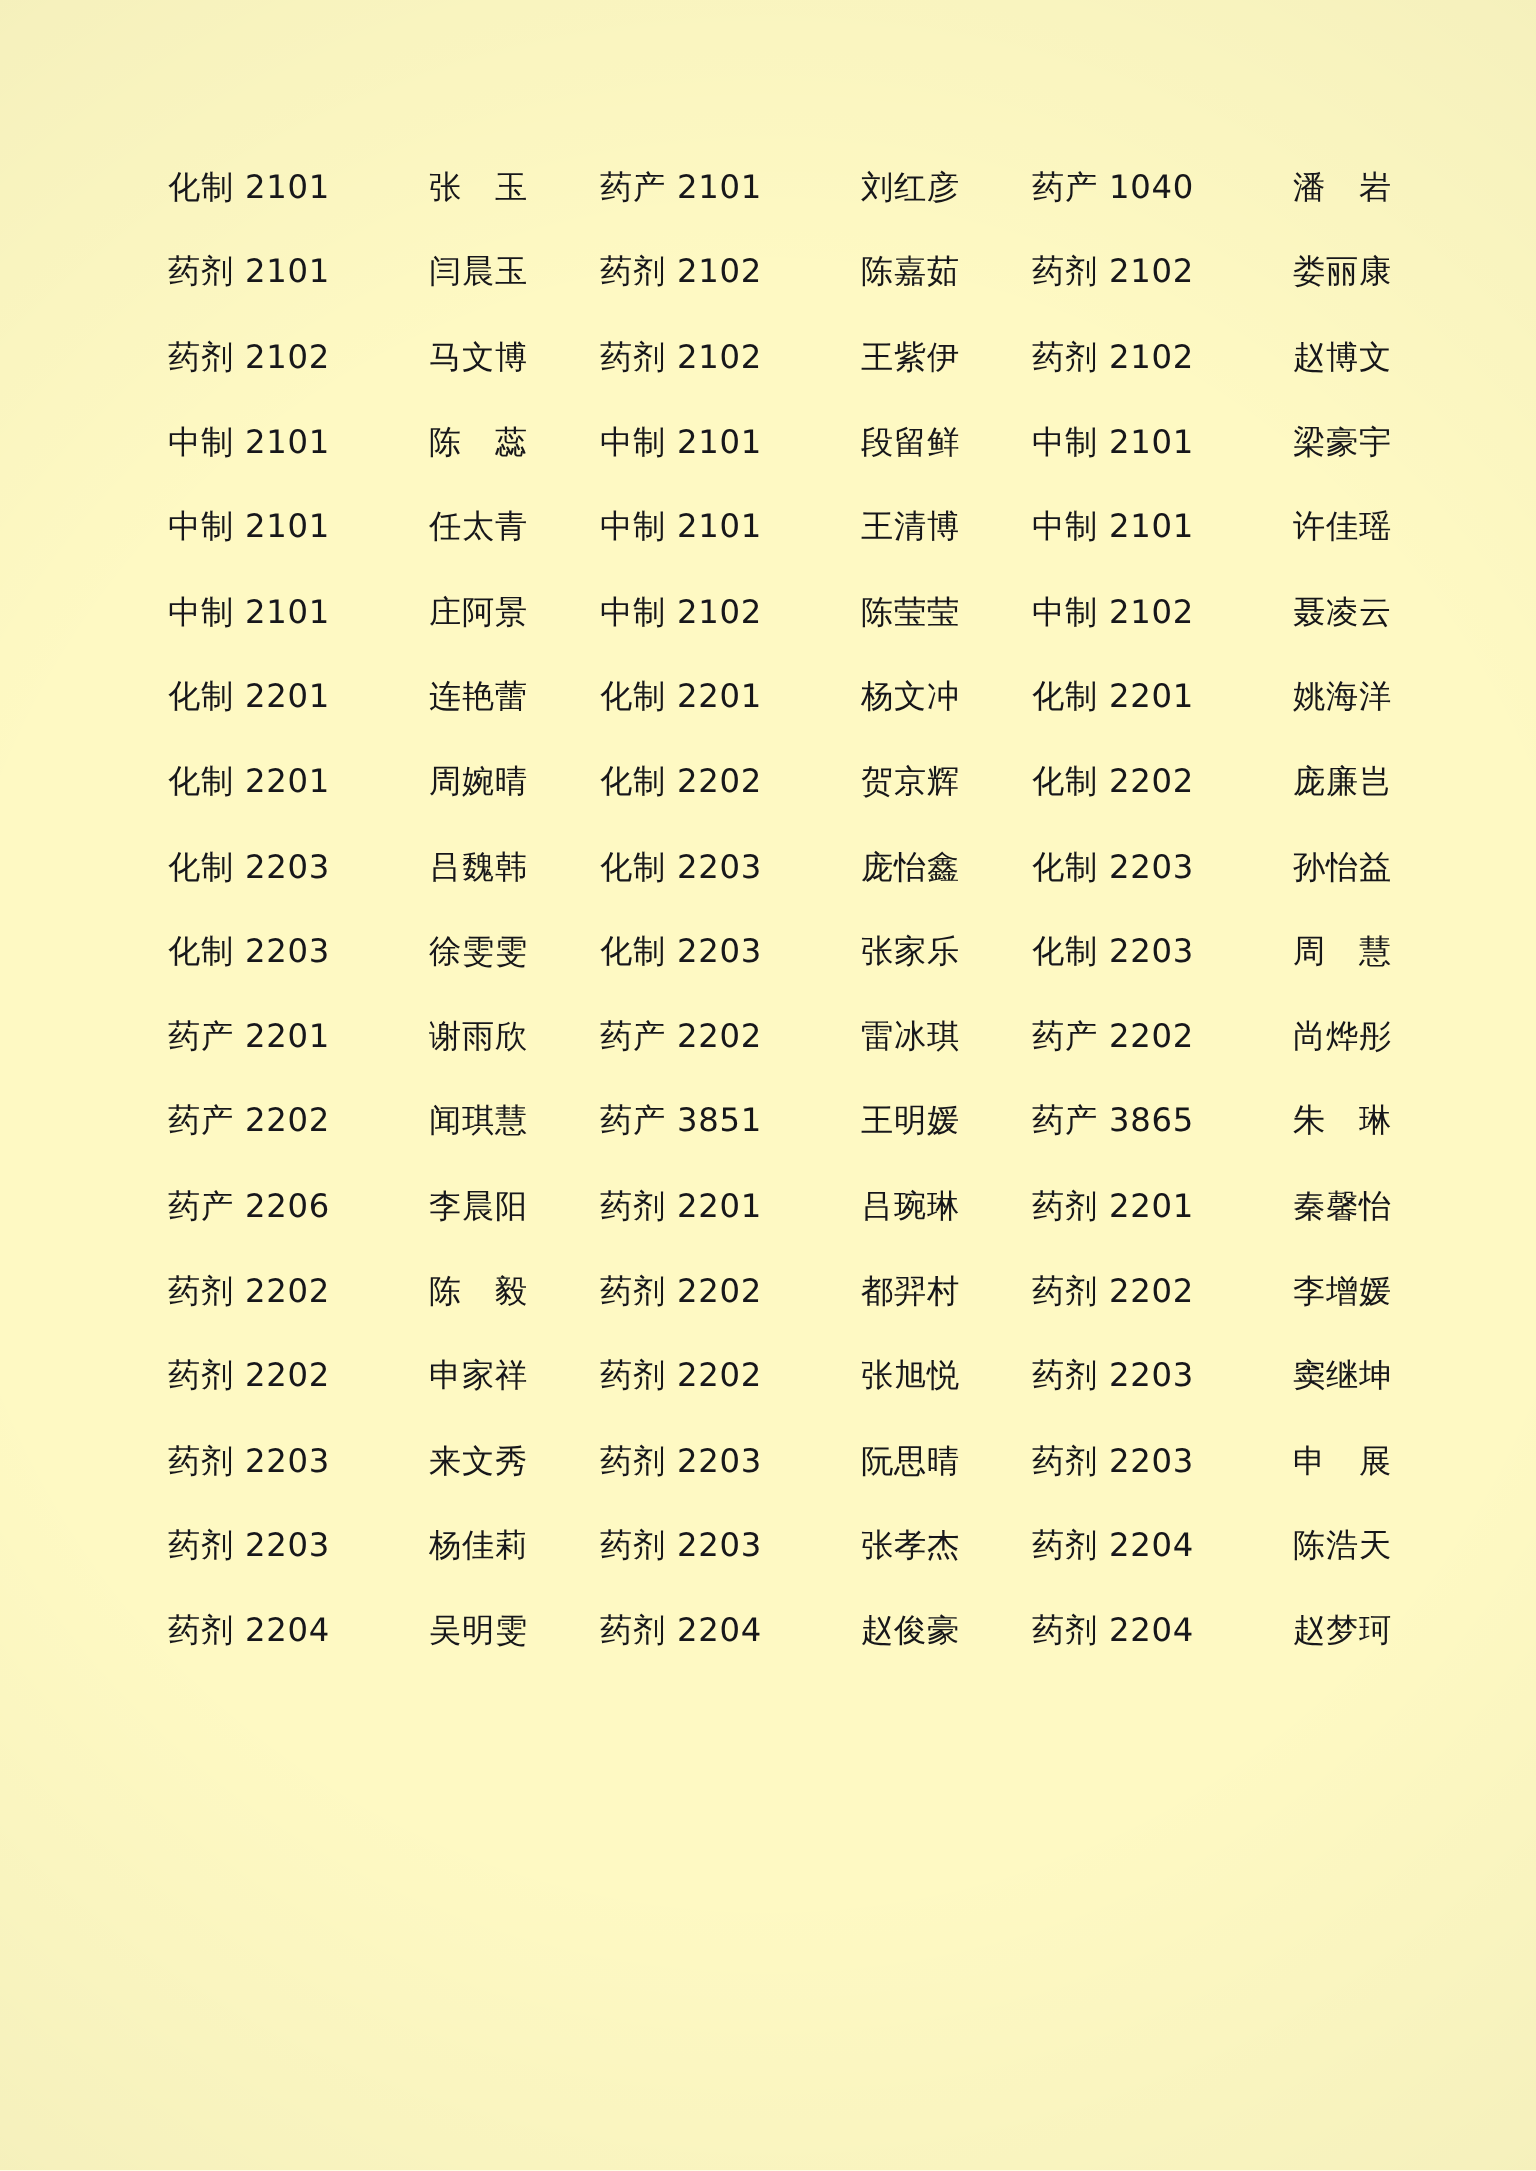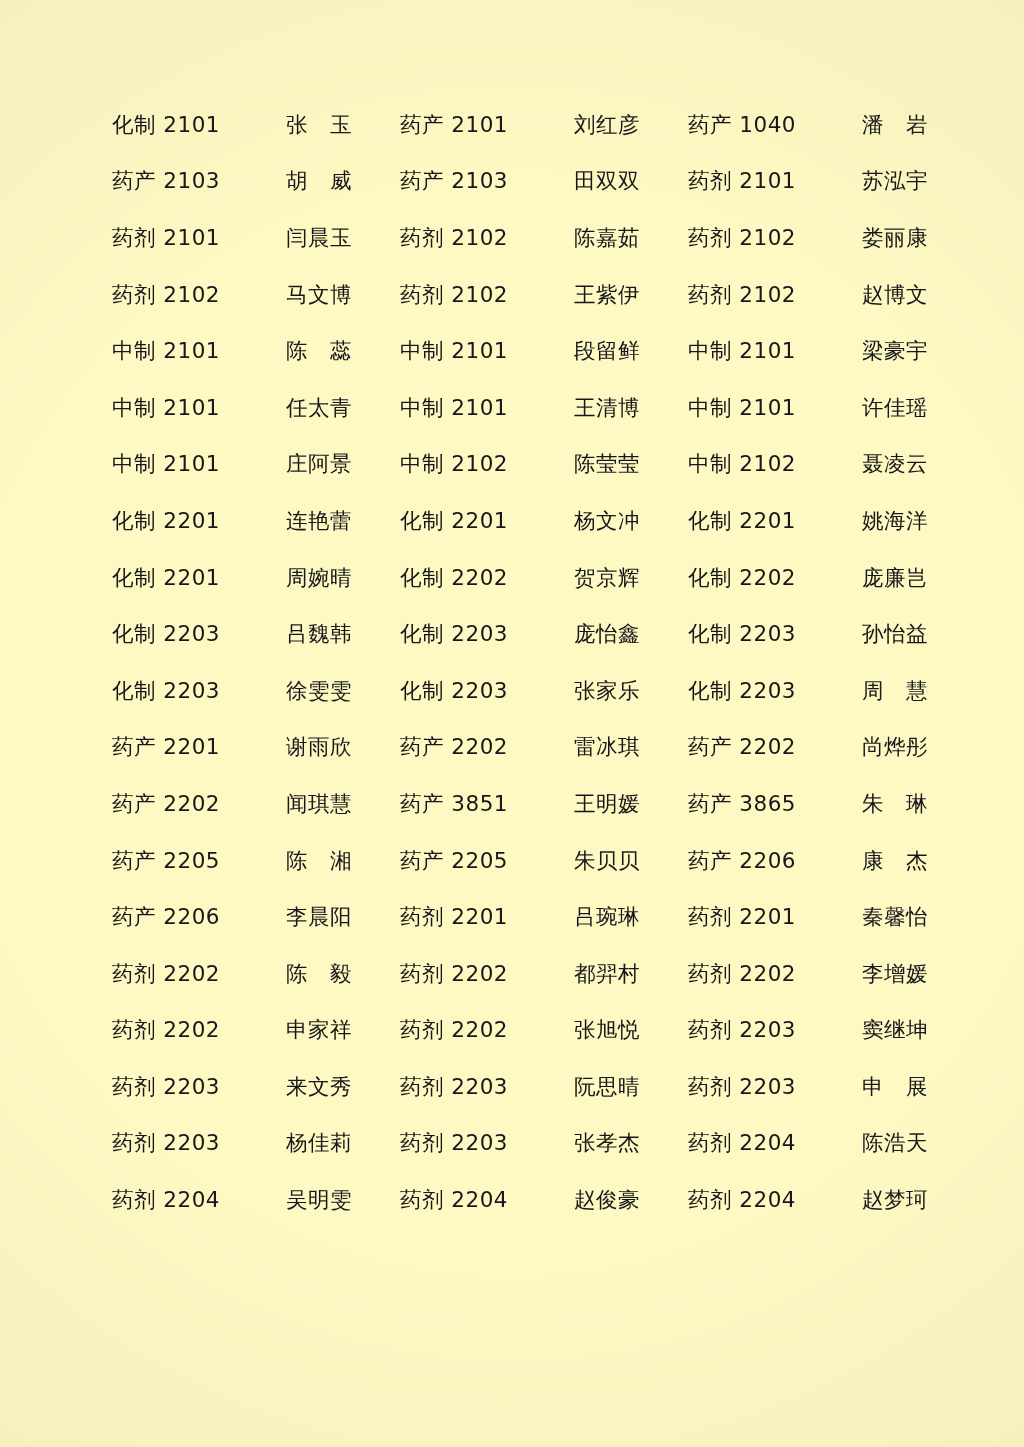--- a/index.html
+++ b/index.html
@@ -73,30 +73,20 @@
             <td class="cls">化制 2101</td>
             <td class="nm">张　玉</td>
             <td class="gap"></td>
             <td class="cls cls2">药产 2101</td>
             <td class="nm">刘红彦</td>
             <td class="gap"></td>
             <td class="cls cls3">药产 1040</td>
             <td class="nm nm3">潘　岩</td>
           </tr>
           <tr>
-            <td class="cls">药产 2103</td>
-            <td class="nm">胡　威</td>
-            <td class="gap"></td>
-            <td class="cls cls2">药产 2103</td>
-            <td class="nm">田双双</td>
-            <td class="gap"></td>
-            <td class="cls cls3">药剂 2101</td>
-            <td class="nm nm3">苏泓宇</td>
-          </tr>
-          <tr>
             <td class="cls">药剂 2101</td>
             <td class="nm">闫晨玉</td>
             <td class="gap"></td>
             <td class="cls cls2">药剂 2102</td>
             <td class="nm">陈嘉茹</td>
             <td class="gap"></td>
             <td class="cls cls3">药剂 2102</td>
             <td class="nm nm3">娄丽康</td>
           </tr>
           <tr>
@@ -191,30 +181,20 @@
           </tr>
           <tr>
             <td class="cls">药产 2202</td>
             <td class="nm">闻琪慧</td>
             <td class="gap"></td>
             <td class="cls cls2">药产 3851</td>
             <td class="nm">王明媛</td>
             <td class="gap"></td>
             <td class="cls cls3">药产 3865</td>
             <td class="nm nm3">朱　琳</td>
-          </tr>
-          <tr>
-            <td class="cls">药产 2205</td>
-            <td class="nm">陈　湘</td>
-            <td class="gap"></td>
-            <td class="cls cls2">药产 2205</td>
-            <td class="nm">朱贝贝</td>
-            <td class="gap"></td>
-            <td class="cls cls3">药产 2206</td>
-            <td class="nm nm3">康　杰</td>
           </tr>
           <tr>
             <td class="cls">药产 2206</td>
             <td class="nm">李晨阳</td>
             <td class="gap"></td>
             <td class="cls cls2">药剂 2201</td>
             <td class="nm">吕琬琳</td>
             <td class="gap"></td>
             <td class="cls cls3">药剂 2201</td>
             <td class="nm nm3">秦馨怡</td>

